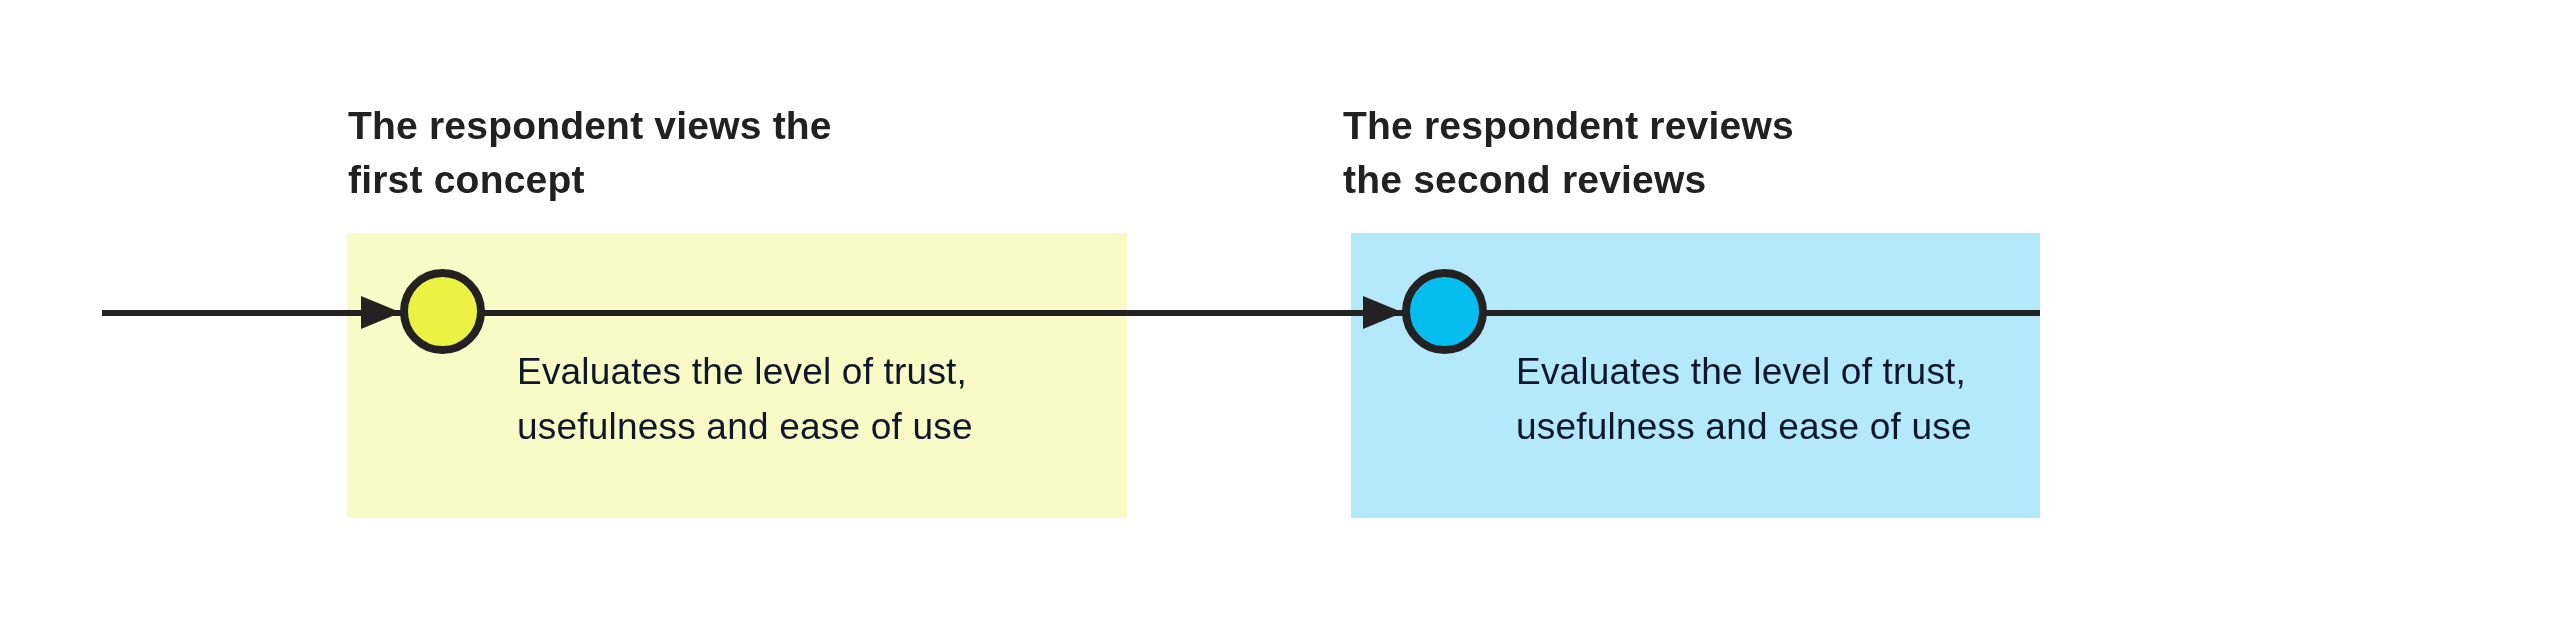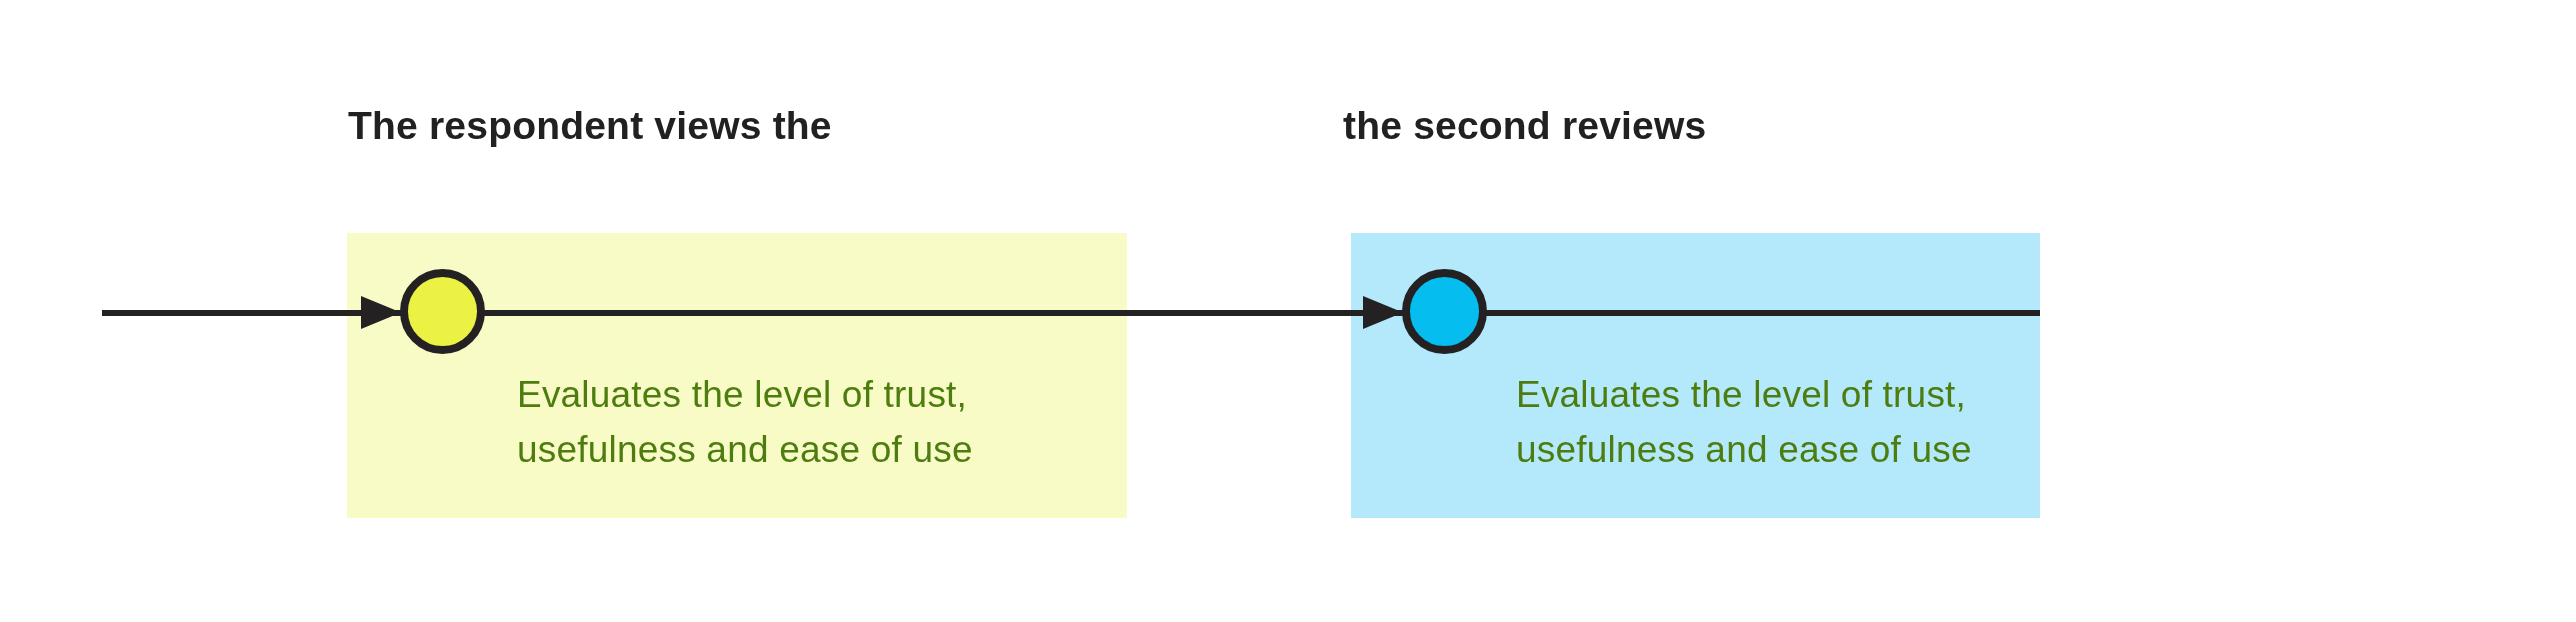--- a/index.html
+++ b/index.html
@@ -73,25 +73,25 @@
     color: #212121;
     letter-spacing: 0.2px;
     z-index: 5;
     white-space: nowrap;
   }
   .stage-label.first  { left: 348px; }
   .stage-label.second { left: 1343px; }
 
   .stage-desc {
     position: absolute;
-    top: 367px;
+    top: 344px;
     font-size: 37px;
     line-height: 55px;
     font-weight: 400;
-    color: #4d7c0f;
+    color: #0f172a;
     letter-spacing: 0.2px;
     z-index: 5;
     white-space: nowrap;
   }
   .stage-desc.first  { left: 517px; }
   .stage-desc.second { left: 1516px; }
 </style>
 </head>
 <body>
 
@@ -104,22 +104,24 @@
 
   <div class="arrowhead a1" style="background: rgb(36, 33, 34);"></div>
   <div class="arrowhead a2" style="background: rgb(36, 33, 34);"></div>
   <div class="arrowhead a3" style="background: rgb(36, 33, 34);"></div>
 
   <div class="marker first" style="background: rgb(235, 242, 67);"></div>
   <div class="marker second" style="background: rgb(6, 189, 239);"></div>
 
   <div class="stage-label first">
     <div>The respondent views the</div>
+    <div>first concept</div>
   </div>
   <div class="stage-label second">
+    <div>The respondent reviews</div>
     <div>the second reviews</div>
   </div>
 
   <div class="stage-desc first">
     <div>Evaluates the level of trust,</div>
     <div>usefulness and ease of use</div>
   </div>
   <div class="stage-desc second">
     <div>Evaluates the level of trust,</div>
     <div>usefulness and ease of use</div>

